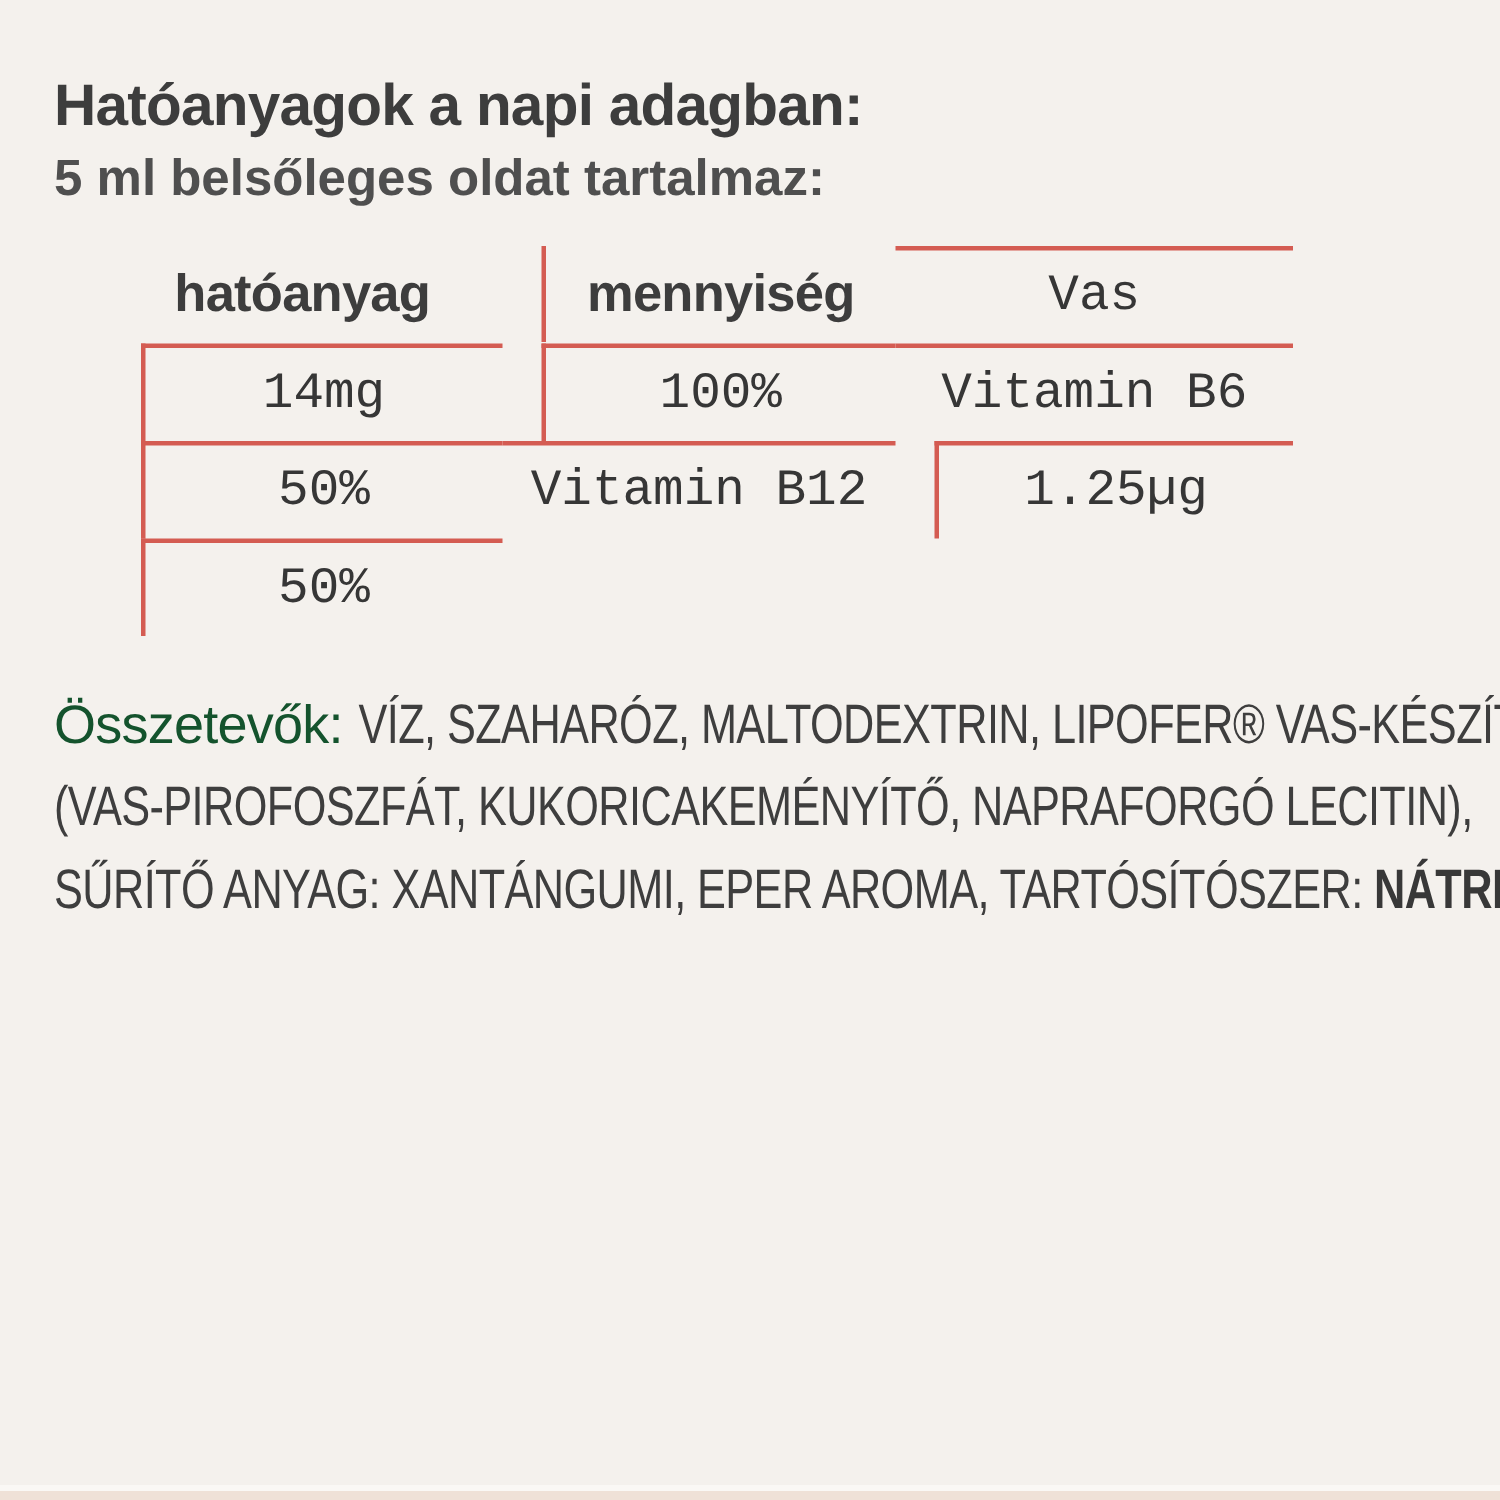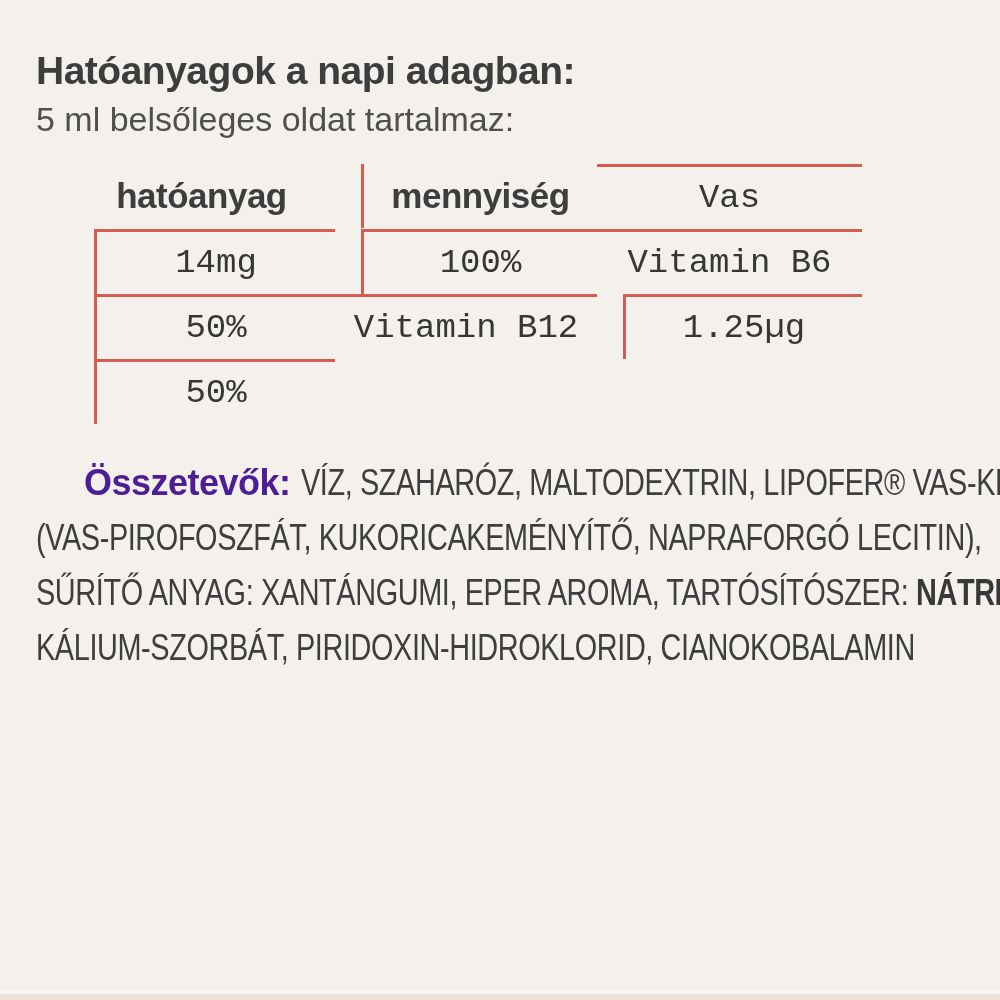--- a/index.html
+++ b/index.html
@@ -18,21 +18,21 @@
   }
   .page{position:relative;width:956px;height:1000px;background:var(--bg);}
   .content{padding:50px 36px 0 36px;}
 
   
   .title{
     font-size:39px;font-weight:700;color:#3d3d3d;
     letter-spacing:-.5px;line-height:1.1;
   }
   .subtitle{
-    font-size:34px;font-weight:400;color:#4f4f4f;
+    font-size:34px;font-weight:700;color:#4f4f4f;
     margin-top:6px;line-height:1.2;
   }
 
   
   .table-wrap{margin-left:32px;width:794px;margin-top:24px;}
   .grid{
     display:grid;
     grid-template-columns:267px 262px 265px;
   }
   .cell{
@@ -63,22 +63,22 @@
     display:flex;align-items:baseline;
   }
   .caps{
     display:inline-block;
     font-size:37px;letter-spacing:-.5px;color:#3e3e3e;
     transform:scaleX(.78);transform-origin:0 80%;
     white-space:nowrap;
   }
   .caps .b,.caps-b{font-weight:700;color:#383838;}
   .ing-label{
-    font-size:36px;font-weight:700;color:#4c1d95;
-    letter-spacing:-.5px;margin-right:10px;margin-left:48px;
+    font-size:36px;font-weight:400;color:#14532d;
+    letter-spacing:-.5px;margin-right:10px;
   }
 
   
   .usage{
     margin-top:40px;width:928px;
     font-size:35px;line-height:1.45;color:#4a4a4a;
     letter-spacing:-.2px;
   }
   .usage .label{font-weight:700;color:#3b3b3b;}
 
@@ -119,23 +119,20 @@
       <div class="ing-line">
         <span class="ing-label">Összetevők:</span>
         <span class="caps">VÍZ, SZAHARÓZ, MALTODEXTRIN, LIPOFER® VAS-KÉSZÍTMÉNY</span>
       </div>
       <div class="ing-line">
         <span class="caps">(VAS-PIROFOSZFÁT, KUKORICAKEMÉNYÍTŐ, NAPRAFORGÓ LECITIN),</span>
       </div>
       <div class="ing-line">
         <span class="caps"><span>SŰRÍTŐ ANYAG: XANTÁNGUMI, EPER AROMA, TARTÓSÍTÓSZER: </span><span class="caps-b">NÁTRIUM-BENZOÁT,</span></span>
       </div>
-      <div class="ing-line">
-        <span class="caps">KÁLIUM-SZORBÁT, PIRIDOXIN-HIDROKLORID, CIANOKOBALAMIN</span>
-      </div>
     </div>
 
 
   </div>
 
   <div class="bottom-light"></div>
   <div class="bottom-strip"></div>
 </div>
 
 </body></html>

